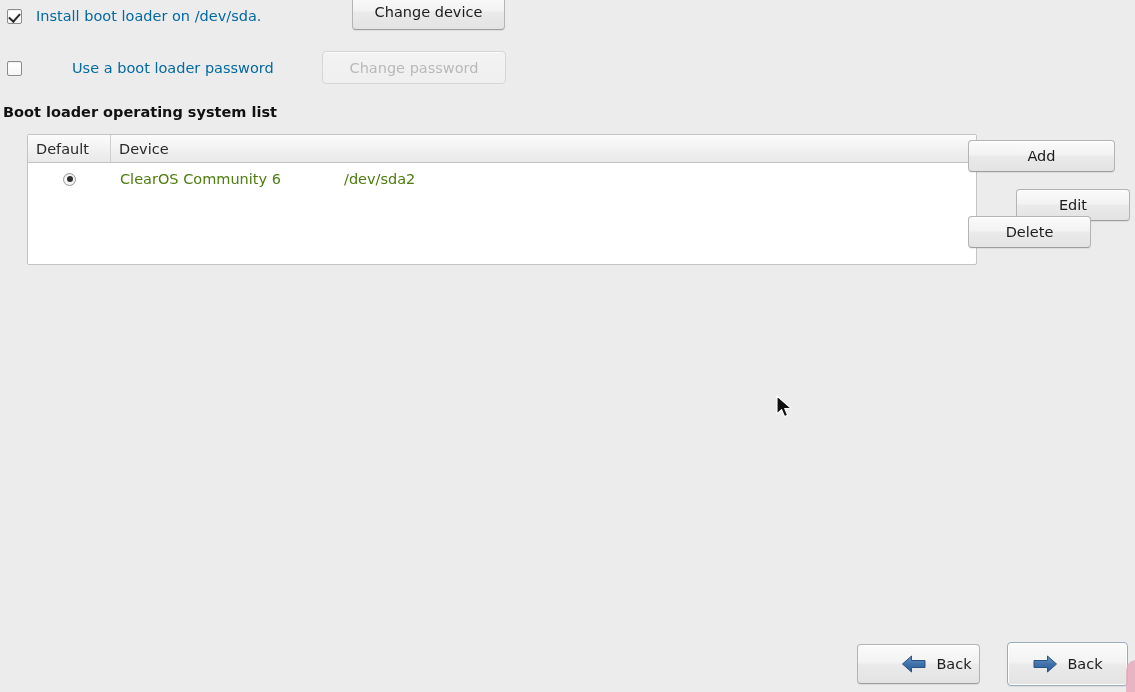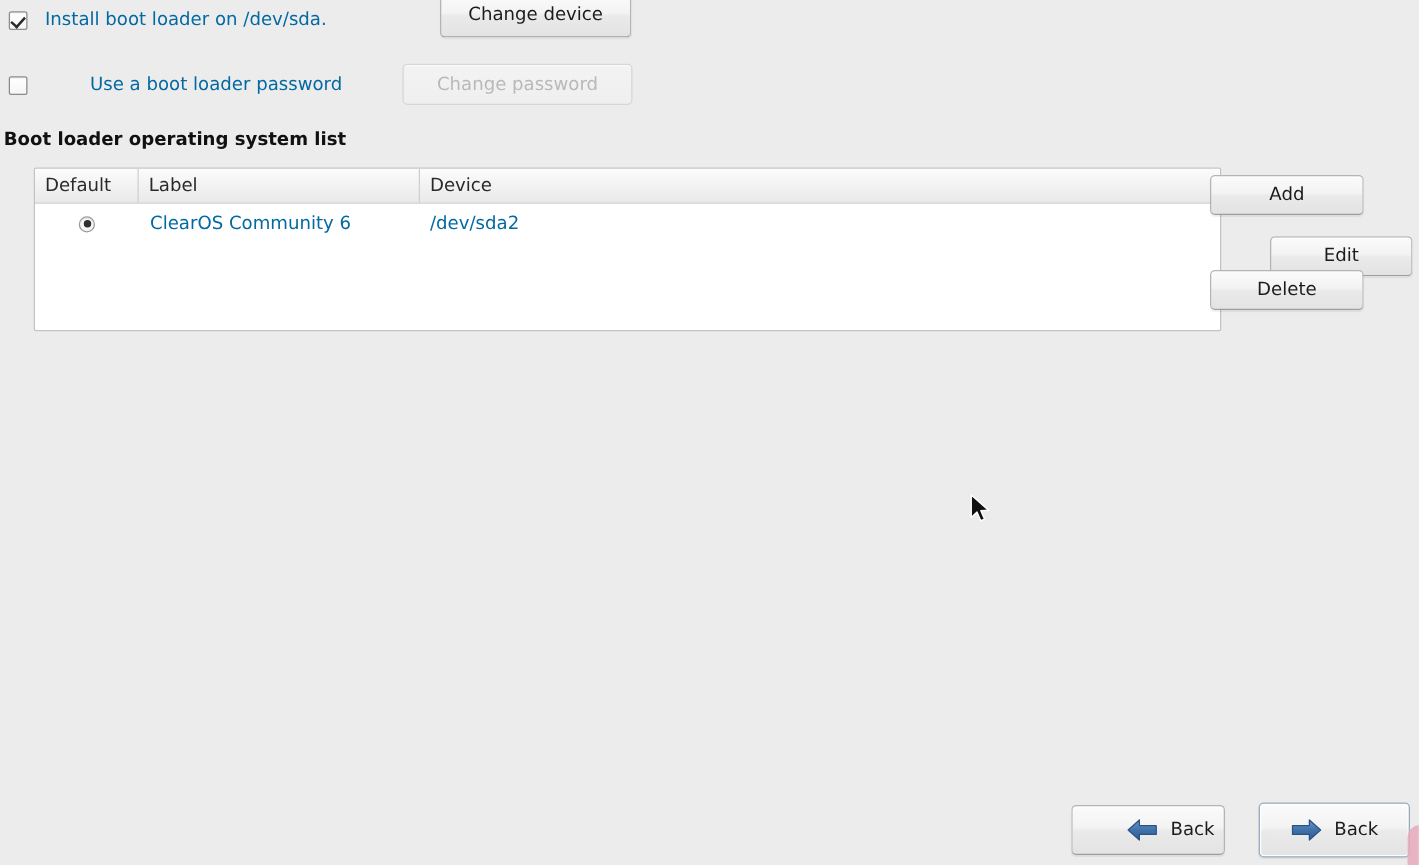--- a/index.html
+++ b/index.html
@@ -101,21 +101,21 @@
     height: 100%;
   }
   .tv-th:last-child { border-right: none; }
   .tv-body { background: #fff; }
   .tv-row { display: flex; height: 30px; align-items: center; }
   .tv-td {
     display: flex;
     align-items: center;
     height: 100%;
     font-size: 14.5px;
-    color: #0369a1;
+    color: #4d7c0f;
   }
   .tv-td.center { justify-content: center; }
 
   .radio {
     width: 13px; height: 13px;
     border-radius: 50%;
     border: 1px solid #9a9a9a;
     background: linear-gradient(to bottom,#fdfdfd,#f2f2f2);
     box-shadow: inset 0 1px 1px rgba(0,0,0,.10);
     position: relative;
@@ -164,36 +164,35 @@
 <div class="gbtn disabled" style="left:322px; top:51px; width:184px; height:33px;">
   <span>Change password</span>
 </div>
 
 <div class="sect-title" style="left:3px; top:104px;">Boot loader operating system list</div>
 
 <div class="tv" style="left:3px; top:134px; width:950px; height:131px;margin-left:24px;">
 
   <div class="tv-head">
     <div class="tv-th" style="width:83px;">Default</div>
-    <div class="tv-th" style="width:225px;">Label</div>
     <div class="tv-th" style="flex:1;">Device</div>
   </div>
 
   <div class="tv-body">
     <div class="tv-row" style="height:32px;">
       <div class="tv-td center" style="width:83px;">
         <span class="radio sel"></span>
       </div>
       <div class="tv-td" style="width:225px; padding-left:9px;">ClearOS Community 6</div>
       <div class="tv-td" style="flex:1; padding-left:8px;">/dev/sda2</div>
     </div>
   </div>
 </div>
 
-<div class="gbtn" style="left:968px; top:140px; width:123px; height:32px;">
+<div class="gbtn" style="left:968px; top:140px; width:147px; height:32px;">
   <span>Add</span>
 </div>
 <div class="gbtn" style="left:968px; top:189px; width:114px; height:32px;margin-left:48px;">
   <span>Edit</span>
 </div>
 <div class="gbtn" style="left:968px; top:216px; width:123px; height:32px;">
   <span>Delete</span>
 </div>
 
 <div class="gbtn" style="left:857px; top:644px; width:123px; height:40px; gap:9px;padding-left:36px;">

